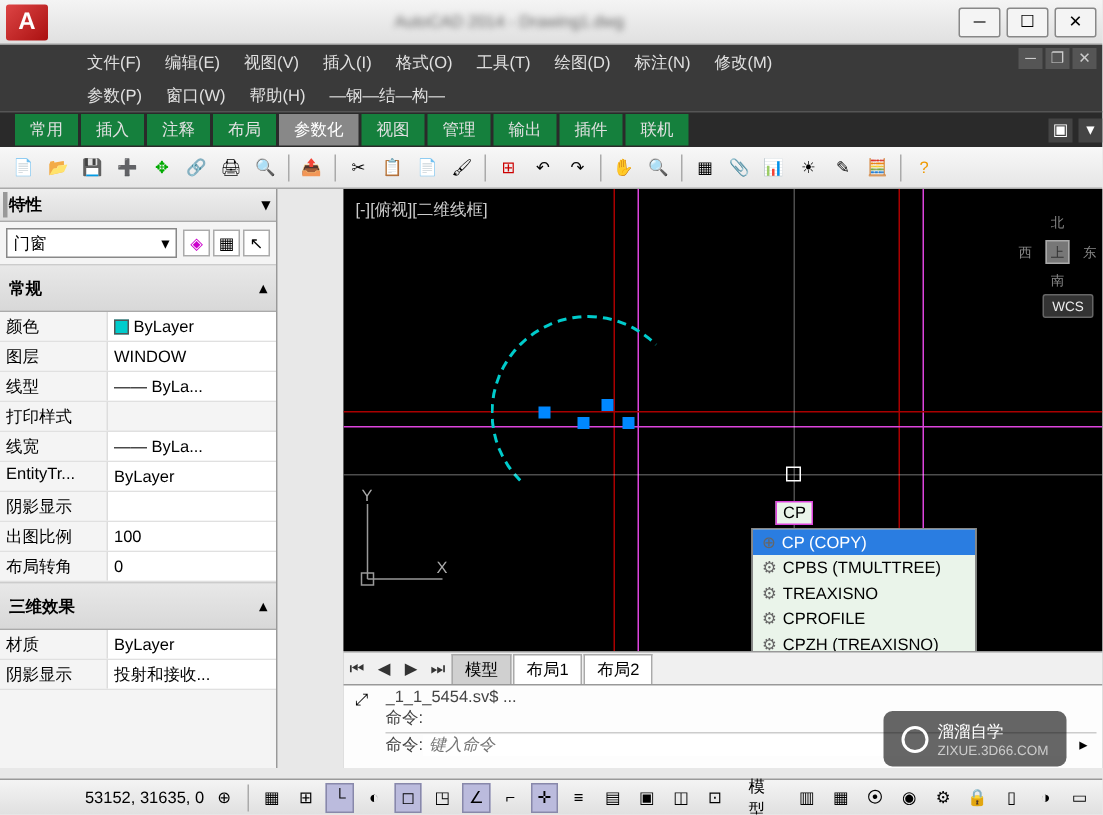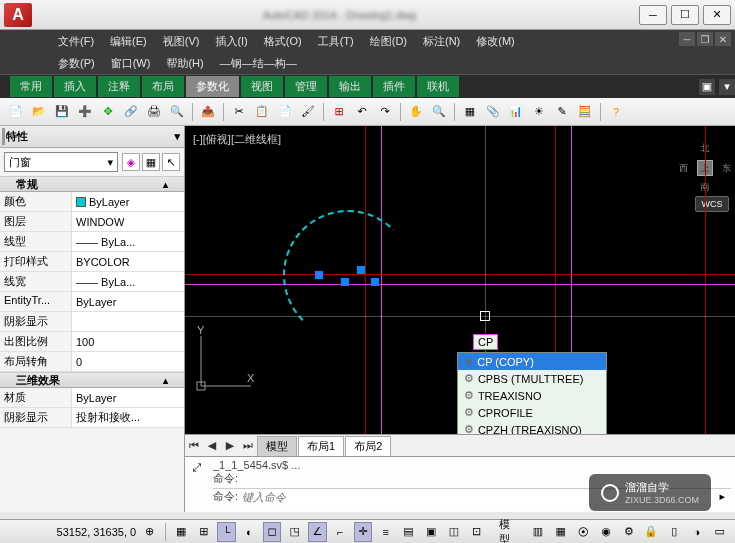--- a/index.html
+++ b/index.html
@@ -33,28 +33,28 @@
 .left { width: 185px; background: #f4f4f4; border-right: 1px solid #999; display: flex; flex-direction: column; }
 .left-tab { height: 22px; background: linear-gradient(#eee,#ddd); border-bottom: 1px solid #aaa; padding: 3px 6px; font-weight: bold; position: relative; }
 .left-tab .bar { position: absolute; left: 2px; top: 2px; bottom: 2px; width: 3px; background: #999; }
 .left-tab .close { position: absolute; right: 4px; top: 4px; cursor: pointer; }
 
 .obj-row { height: 28px; display: flex; align-items: center; padding: 0 4px; gap: 4px; }
 .obj-sel { flex: 1; height: 20px; border: 1px solid #888; background: #fff; padding: 0 4px; display: flex; align-items: center; justify-content: space-between; cursor: pointer; }
 .minibtns { display: flex; gap: 2px; }
 .minibtn { width: 18px; height: 18px; border: 1px solid #aaa; background: #fff; display: flex; align-items: center; justify-content: center; cursor: pointer; }
 
-.cat-head { height: 16px; background: linear-gradient(#e8e8e8,#d8d8d8); border-top: 1px solid #ccc; border-bottom: 1px solid #aaa; padding: 2px 16px; font-weight: bold; display: flex; align-items: center; justify-content: space-between; cursor: pointer; }
+.cat-head { height: 32px; background: linear-gradient(#e8e8e8,#d8d8d8); border-top: 1px solid #ccc; border-bottom: 1px solid #aaa; padding: 2px 6px; font-weight: bold; display: flex; align-items: center; justify-content: space-between; cursor: pointer; }
 .cat-head .arrow { font-size: 10px; }
 .prop-row { height: 20px; display: flex; border-bottom: 1px solid #e0e0e0; }
 .prop-label { width: 72px; padding: 2px 4px; background: #f4f4f4; border-right: 1px solid #ddd; overflow: hidden; white-space: nowrap; text-overflow: ellipsis; }
 .prop-val { flex: 1; padding: 2px 4px; background: #fff; overflow: hidden; white-space: nowrap; text-overflow: ellipsis; display: flex; align-items: center; gap: 3px; }
 .color-box { width: 10px; height: 10px; background: #0cc; border: 1px solid #555; }
 
-.canvas-area { flex: 1; display: flex; flex-direction: column; background: #999; }
+.canvas-area { flex: 1; display: flex; flex-direction: column; background: #999; margin-left: 44px; }
 .drawing { flex: 1; background: #000; position: relative; overflow: hidden; }
 .view-label { position: absolute; left: 8px; top: 6px; color: #ccc; font-size: 11px; }
 .grid-v { position: absolute; top: 0; bottom: 0; width: 1px; }
 .grid-h { position: absolute; left: 0; right: 0; height: 1px; }
 .red { background: #a00; }
 .mag { background: #d4d; }
 .ucs { position: absolute; left: 20px; bottom: 50px; color: #aaa; }
 .arc { position: absolute; border: 2px dashed #0cc; border-radius: 50%; border-right-color: transparent; border-bottom-color: transparent; }
 .grip { position: absolute; width: 8px; height: 8px; background: #08f; }
 .xhair-v { position: absolute; width: 1px; top: 0; bottom: 0; background: #fff; }
@@ -219,23 +219,20 @@
           </div>
         </div>
         <div class="prop-row">
           <div class="prop-label">线型</div>
           <div class="prop-val">
             <span>—— ByLa...</span>
           </div>
         </div>
         <div class="prop-row">
           <div class="prop-label">打印样式</div>
-          <div class="prop-val">
-            <span>BYCOLOR</span>
-          </div>
         </div>
         <div class="prop-row">
           <div class="prop-label">线宽</div>
           <div class="prop-val">
             <span>—— ByLa...</span>
           </div>
         </div>
         <div class="prop-row">
           <div class="prop-label">EntityTr...</div>
           <div class="prop-val">

